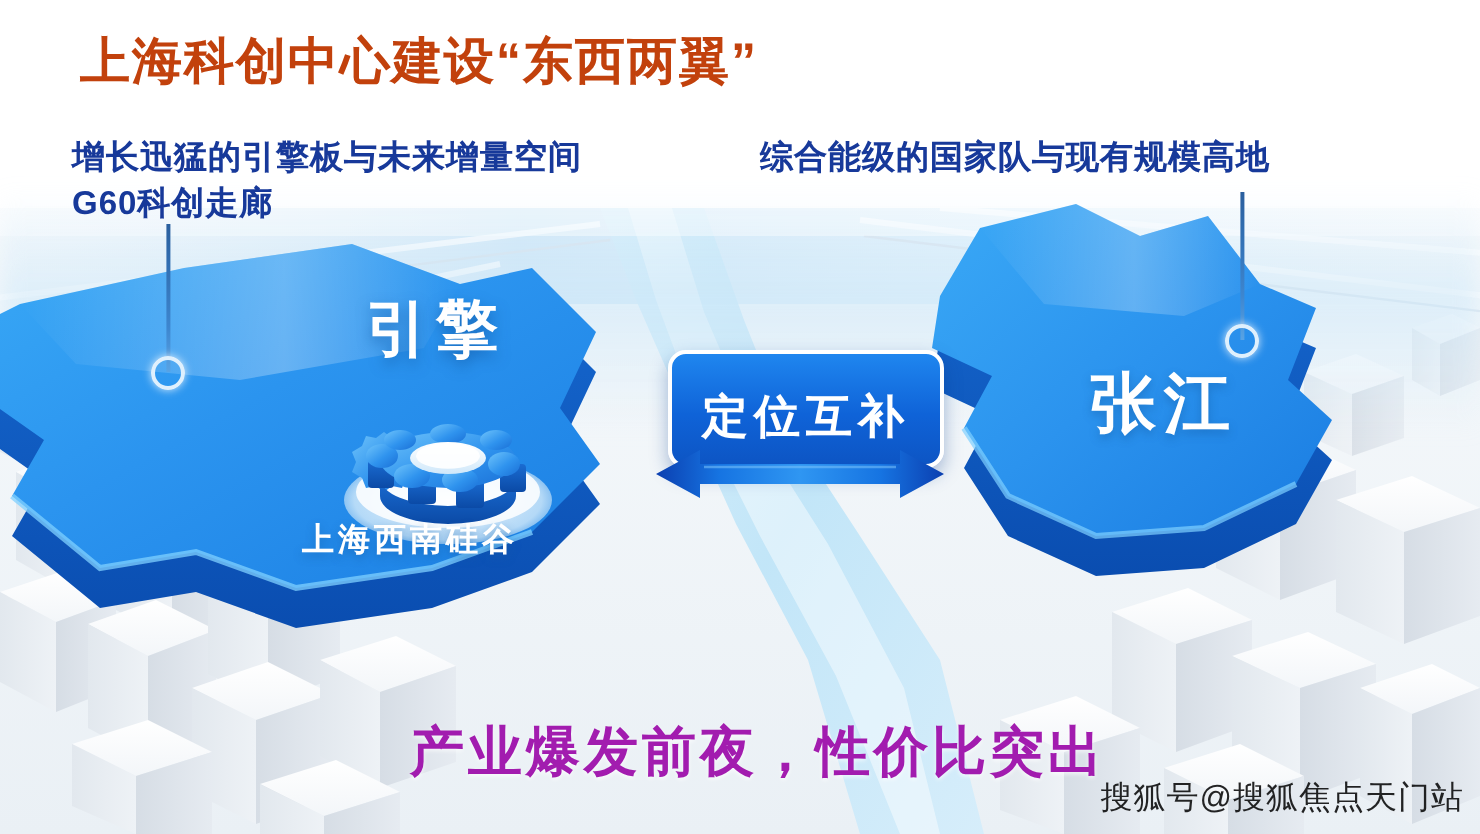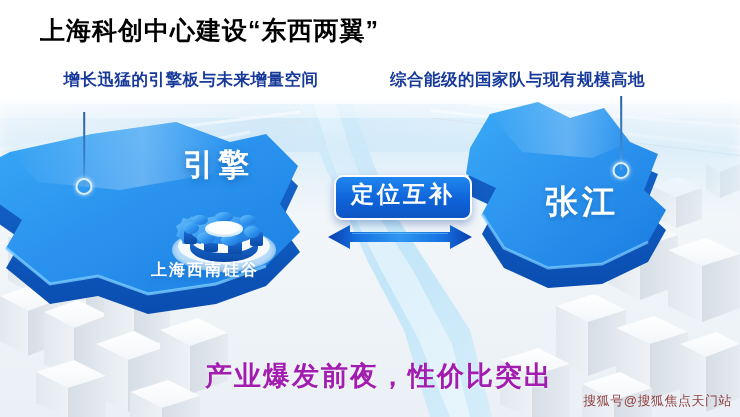--- a/index.html
+++ b/index.html
@@ -69,58 +69,58 @@
     border:2px solid #dff0fd;border-radius:50%;
     transform:translateX(-50%);
     box-shadow:0 0 4px rgba(255,255,255,.8);
   }
   #pin-left{left:84px;top:112px;height:74px;}
   #pin-right{left:621px;top:96px;height:74px;}
 
   
   #title{
     position:absolute;left:40px;top:14px;
-    font-size:25px;font-weight:700;color:#000000;
+    font-size:25px;font-weight:700;color:#c2410c;
     letter-spacing:1px;white-space:nowrap;
   }
   .annot{
     position:absolute;
     color:#17399a;font-weight:700;
     font-size:16.5px;line-height:1.42;
     letter-spacing:.5px;white-space:nowrap;
   }
-  #annot-left{left:36px;top:68px;text-align:center;width:310px;}
-  #annot-right{left:390px;top:68px;width:324px;text-align:left;}
+  #annot-left{left:36px;top:68px;text-align:left;width:310px;}
+  #annot-right{left:380px;top:68px;width:324px;text-align:left;}
   #annot-left .l2{display:block;}
 
   
   #badge{
     position:absolute;left:334px;top:175px;
-    padding:2px 15px 8px;
+    padding:16px 15px 8px;
     border-radius:9px;
     background:linear-gradient(180deg,#1f86ef 0%,#0f63d8 55%,#0d55c4 100%);
     border:2.5px solid #ffffff;
     box-shadow:0 4px 9px rgba(12,60,140,.35);
     color:#fff;font-size:23px;font-weight:700;letter-spacing:3px;
     white-space:nowrap;
   }
   #arrow{position:absolute;left:326px;top:222px;width:148px;height:30px;}
 
   
   #slogan{
     position:absolute;left:205px;top:358px;
     font-size:27px;font-weight:700;color:#a21caf;
     letter-spacing:2px;white-space:nowrap;
     text-shadow:0 1px 2px rgba(255,255,255,.7);
   }
 
   
   #watermark{
     position:absolute;right:8px;bottom:7px;
-    font-size:13px;color:#7f1d1d;opacity:.85;
+    font-size:16px;color:#000000;opacity:.85;
     letter-spacing:.5px;white-space:nowrap;
   }
 </style>
 </head>
 <body>
 
 <div id="stage">
 
   <div class="bg-base"></div>
 
@@ -459,20 +459,21 @@
       </defs>
       <path d="M2 15 L24 3 L24 10 L124 10 L124 3 L146 15 L124 27 L124 20 L24 20 L24 27 Z" fill="url(#arrG)"></path>
       <path d="M26 11.5 L122 11.5" stroke="#7cc4fb" stroke-width="1.2" opacity=".55"></path>
     </svg>
   </div>
 
   <div id="title">上海科创中心建设“东西两翼”</div>
 
   <div class="annot" id="annot-left">
     <span class="l1">增长迅猛的引擎板与未来增量空间</span>
+    <span class="l2">G60科创走廊</span>
   </div>
 
   <div class="annot" id="annot-right">
     <span class="l1">综合能级的国家队与现有规模高地</span>
   </div>
 
   <div id="slogan">产业爆发前夜，性价比突出</div>
 
   <div id="watermark">搜狐号@搜狐焦点天门站</div>
 </div>

